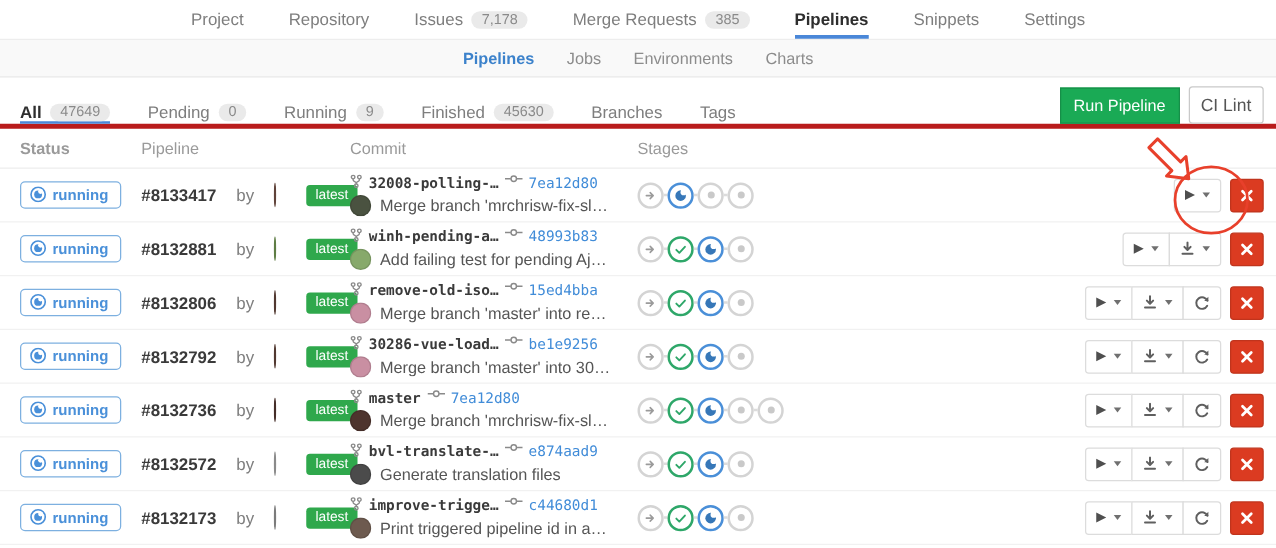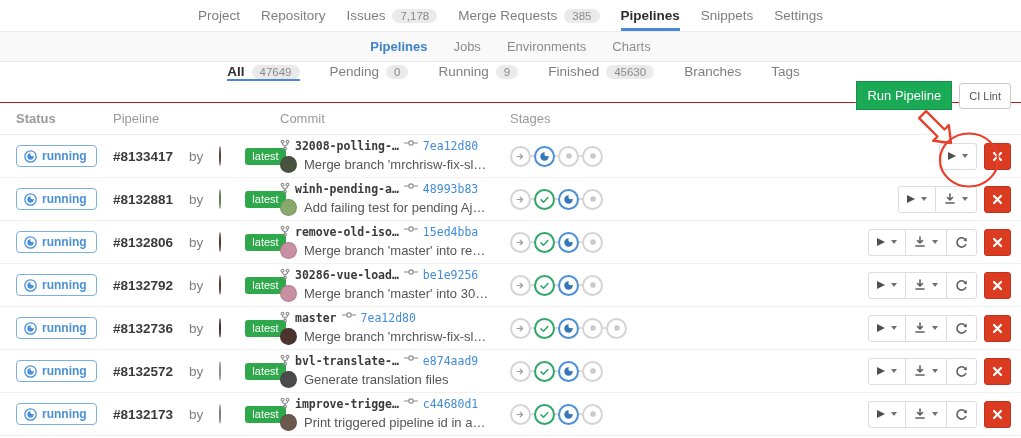--- a/index.html
+++ b/index.html
@@ -3,43 +3,43 @@
 <meta charset="utf-8">
 <style>
   * { margin:0; padding:0; box-sizing:border-box; }
   html,body { width:1021px; height:438px; }
   body {
     font-family:"Liberation Sans", sans-serif;
     background:#fff; color:#444; overflow:hidden; position:relative;
   }
   
   .top-nav { height:32px; display:flex; justify-content:center; align-items:stretch;
-    gap:21px; border-bottom:1px solid #ededed; background:#fff; }
+    gap:36px; border-bottom:1px solid #ededed; background:#fff; }
   .top-nav-item { display:flex; align-items:center; gap:7px; font-size:13.5px;
     color:#7e7e7e; cursor:pointer; border-bottom:3px solid transparent; padding-top:3px; }
   .top-nav-item.active { color:#2e2e2e; font-weight:bold; border-bottom-color:#4a87d8; }
   .count-pill { background:#eaeaea; color:#8a8a8a; border-radius:9px;
     padding:1px 8px; font-size:11.5px; font-weight:normal; }
   
   .sub-nav { height:30px; background:#f9f9f9; border-bottom:1px solid #e9e9e9;
     display:flex; justify-content:center; align-items:center; gap:26px;
     font-size:13px; color:#8c8c8c; }
   .sub-nav-item { cursor:pointer; }
   .sub-nav-item.active { color:#3c82cb; font-weight:bold; }
   
-  .filter-bar { height:41px; border-bottom:1px solid #b91c1c; display:flex;
-    align-items:center; padding:0 10px 0 16px;flex-direction:column; }
+  .filter-bar { height:41px; border-bottom:4px solid #b91c1c; display:flex;
+    align-items:flex-end; padding:0 10px 0 16px; }
   .filter-tabs { display:flex; gap:30px; align-items:stretch; }
   .filter-tab { display:flex; align-items:center; gap:7px; font-size:13.5px;
     color:#7e7e7e; border-bottom:2px solid transparent; cursor:pointer; padding-top:2px; }
   .filter-tab.active { color:#2e2e2e; font-weight:bold; border-bottom-color:#4a87d8; }
   .filter-actions { margin-left:auto; display:flex; align-items:center; gap:7px; }
   .btn-green { background:#1aaa55; border:1px solid #168f48; color:#fff; font-size:13px;
     padding:6px 10px; border-radius:0; cursor:pointer; font-family:inherit; }
-  .btn-white { background:#fff; border:1px solid #c9c9c9; color:#555; font-size:11px;
+  .btn-white { background:#fff; border:1px solid #c9c9c9; color:#555; font-size:14px;
     padding:6px 9px; border-radius:3px; cursor:pointer; font-family:inherit; }
   
   .thead { display:flex; align-items:center; height:32px; font-size:13px;
     color:#9a9a9a; border-bottom:1px solid #ededed; }
   .col-status   { width:113px; padding-left:16px;font-weight:bold; }
   .col-pipeline { width:167px; }
   .col-commit   { width:230px; }
   .col-stages   { width:168px; }
   .col-actions  { flex:1; display:flex; justify-content:flex-end; align-items:center; padding-right:10px; }
   .row { display:flex; align-items:center; height:43px; border-bottom:1px solid #f1f1f1; }

